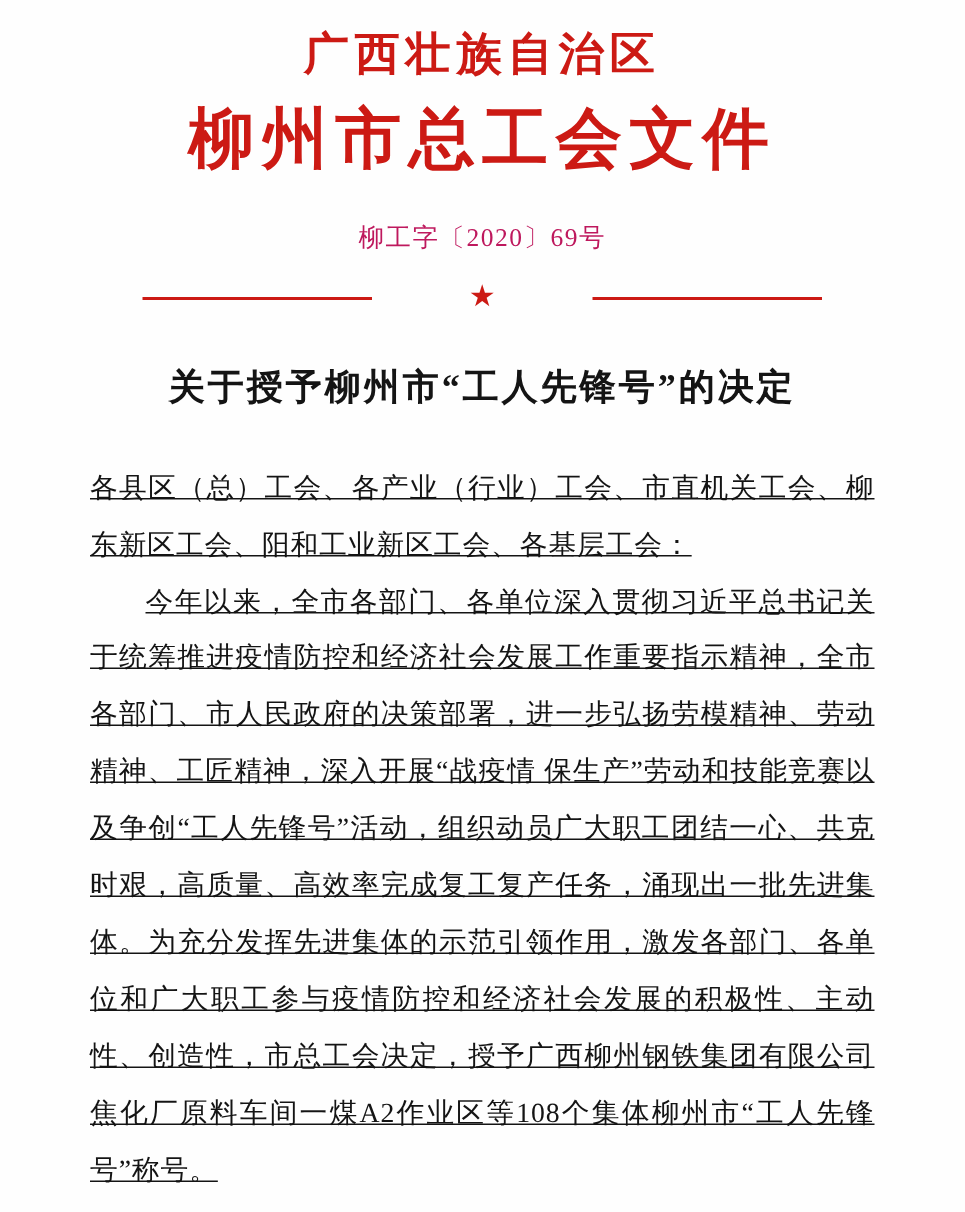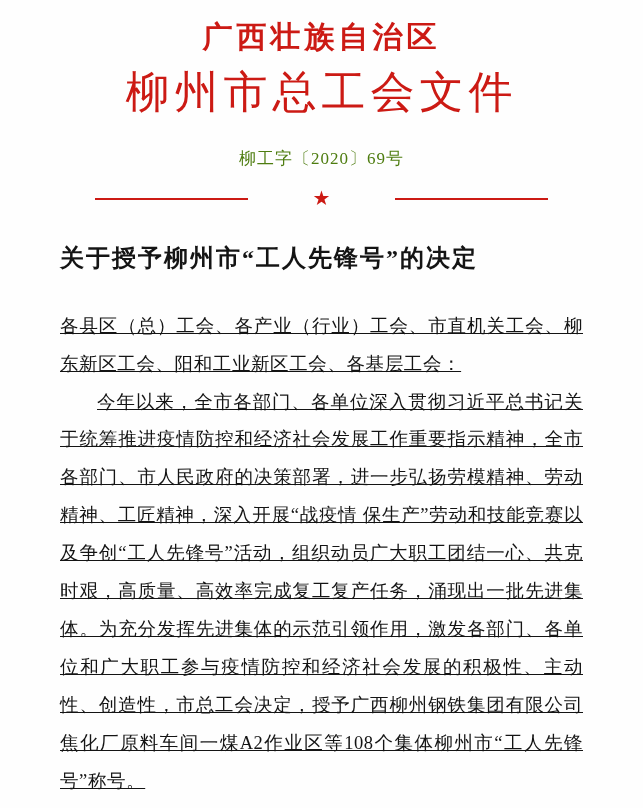--- a/index.html
+++ b/index.html
@@ -30,31 +30,31 @@
     color: #cc1a14;
     font-size: 30px;
     font-weight: bold;
     letter-spacing: 4px;
     line-height: 1.25;
     font-family: "Liberation Serif", "DejaVu Serif", serif;
   }
   .title-line {
     color: #cc1a14;
     font-size: 44px;
-    font-weight: normal;
+    font-weight: bold;
     letter-spacing: 5px;
     line-height: 1.3;
     margin-top: 8px;
     font-family: "Liberation Serif", "DejaVu Serif", serif;
   }
   .doc-number {
     text-align: center;
     font-size: 17px;
     letter-spacing: 1px;
-    color: #4d7c0f;
+    color: #be185d;
     margin-top: 26px;
   }
   .rule {
     position: relative;
     margin-top: 22px;
     height: 14px;
   }
   .rule .bar {
     position: absolute;
     top: 6px;
@@ -66,21 +66,21 @@
   .rule .star {
     position: absolute;
     left: 50%;
     top: -4px;
     transform: translateX(-50%);
     color: #cc1a14;
     font-size: 20px;
     line-height: 20px;
   }
   .subject {
-    text-align: left;
+    text-align: center;
     font-size: 24px;
     font-weight: bold;
     letter-spacing: 2px;
     margin-top: 36px;
     color: #141414;
   }
   .body-text {
     margin-top: 34px;
     font-size: 18.5px;
     line-height: 2.05;

